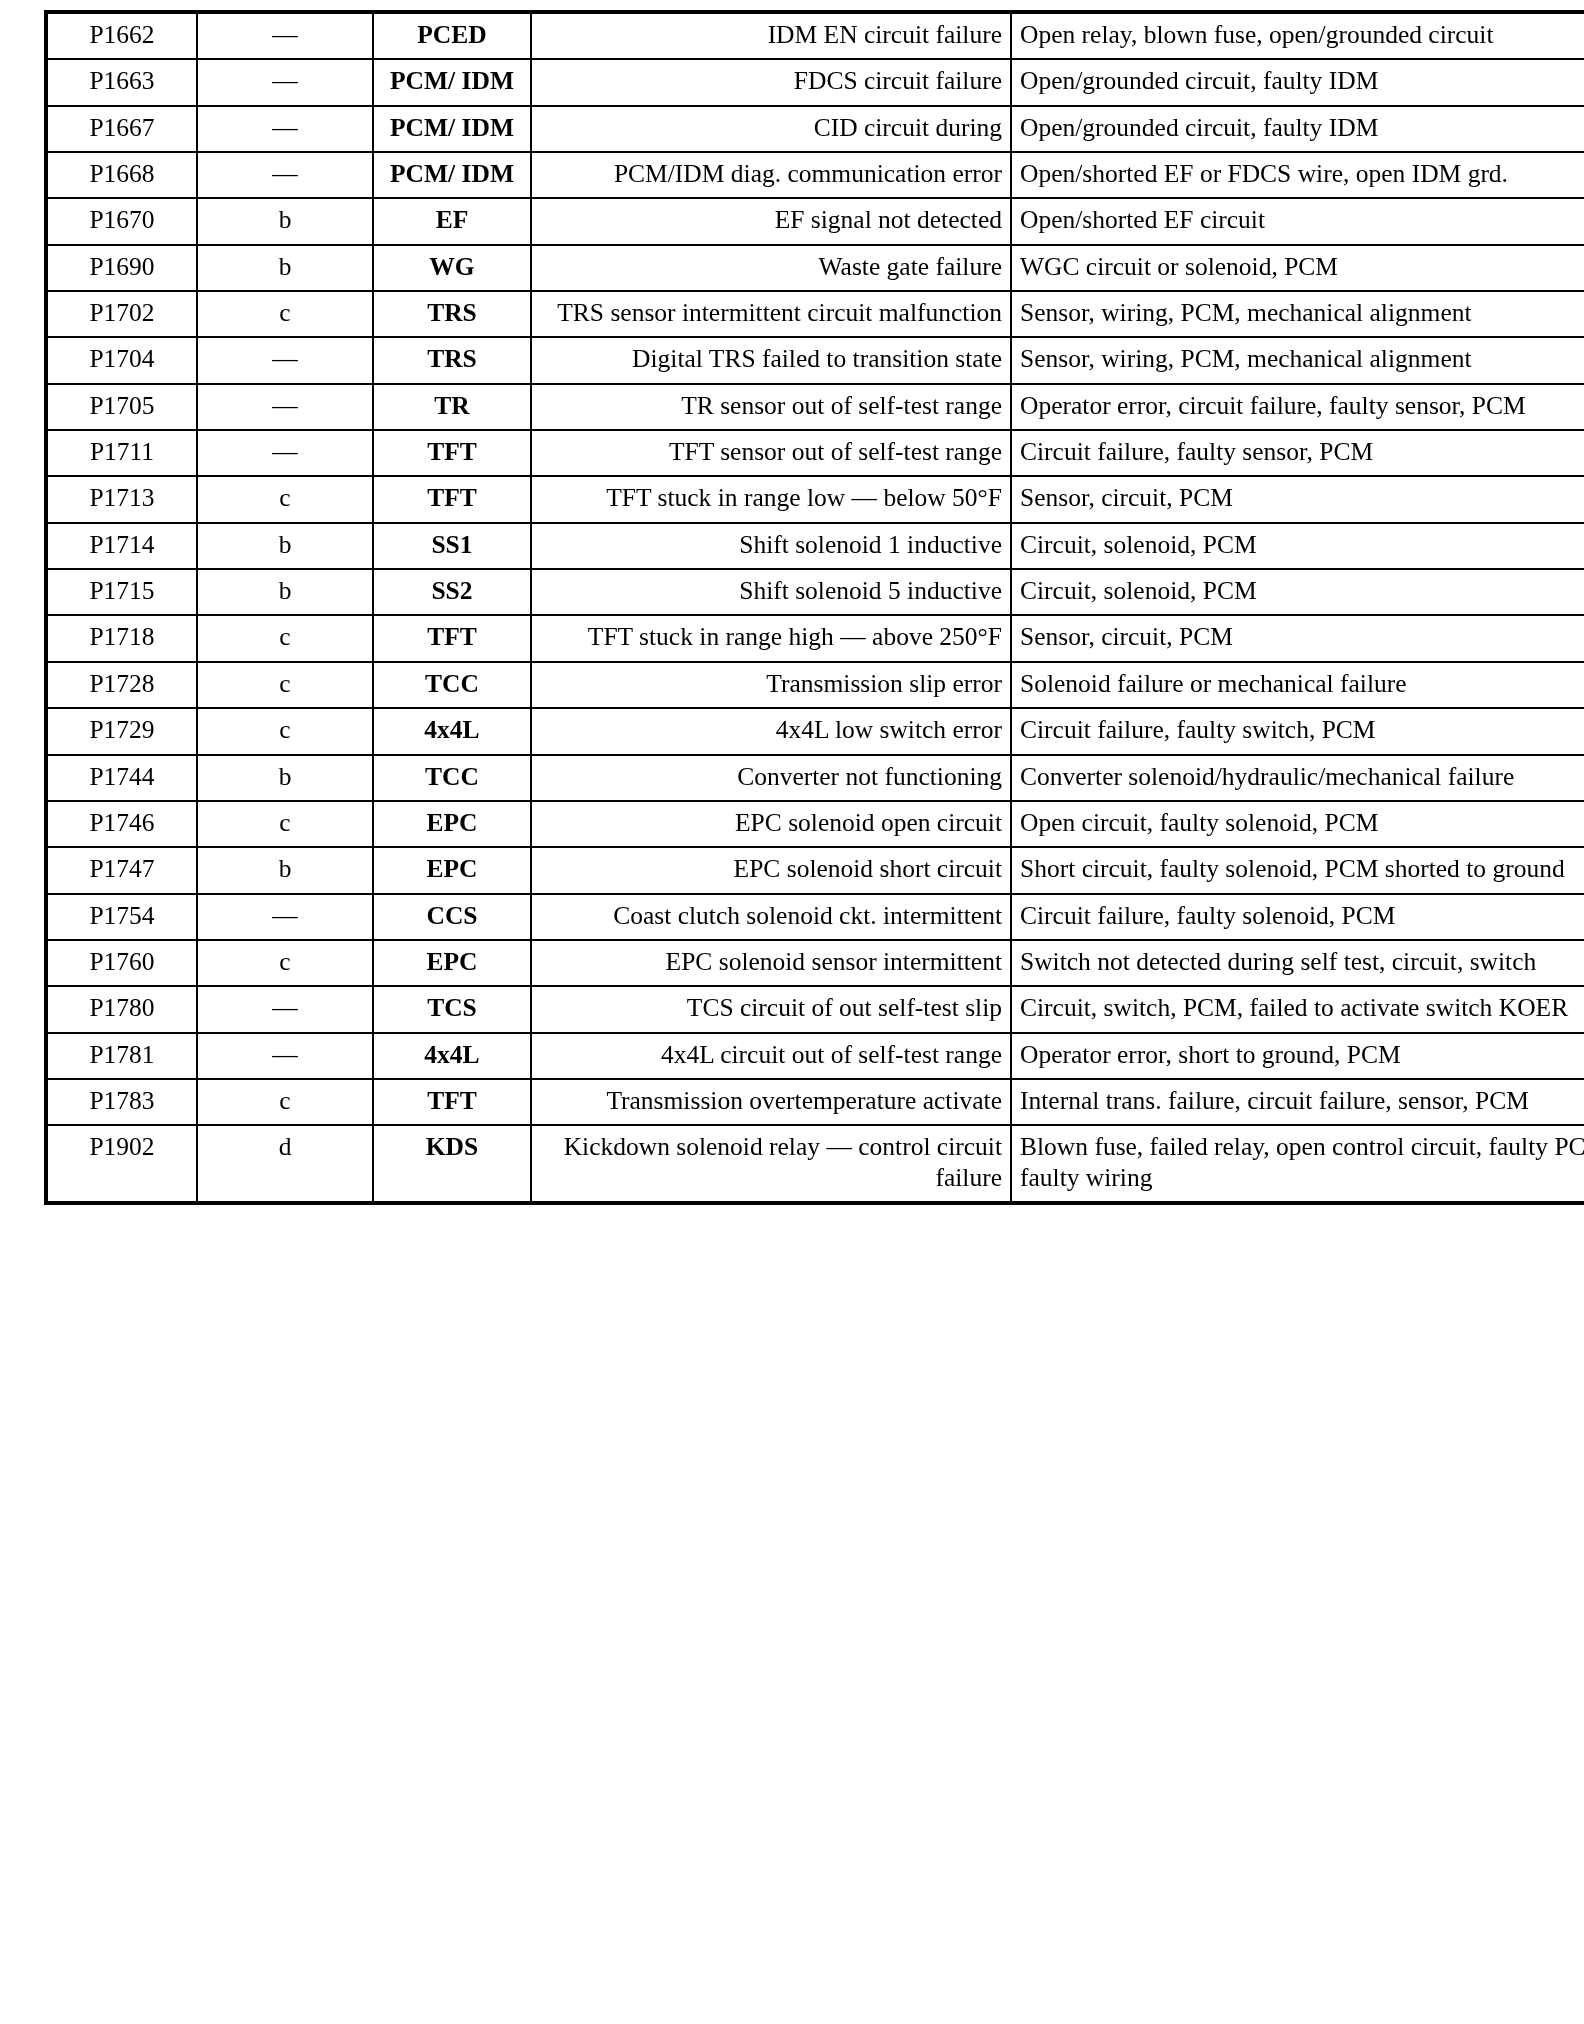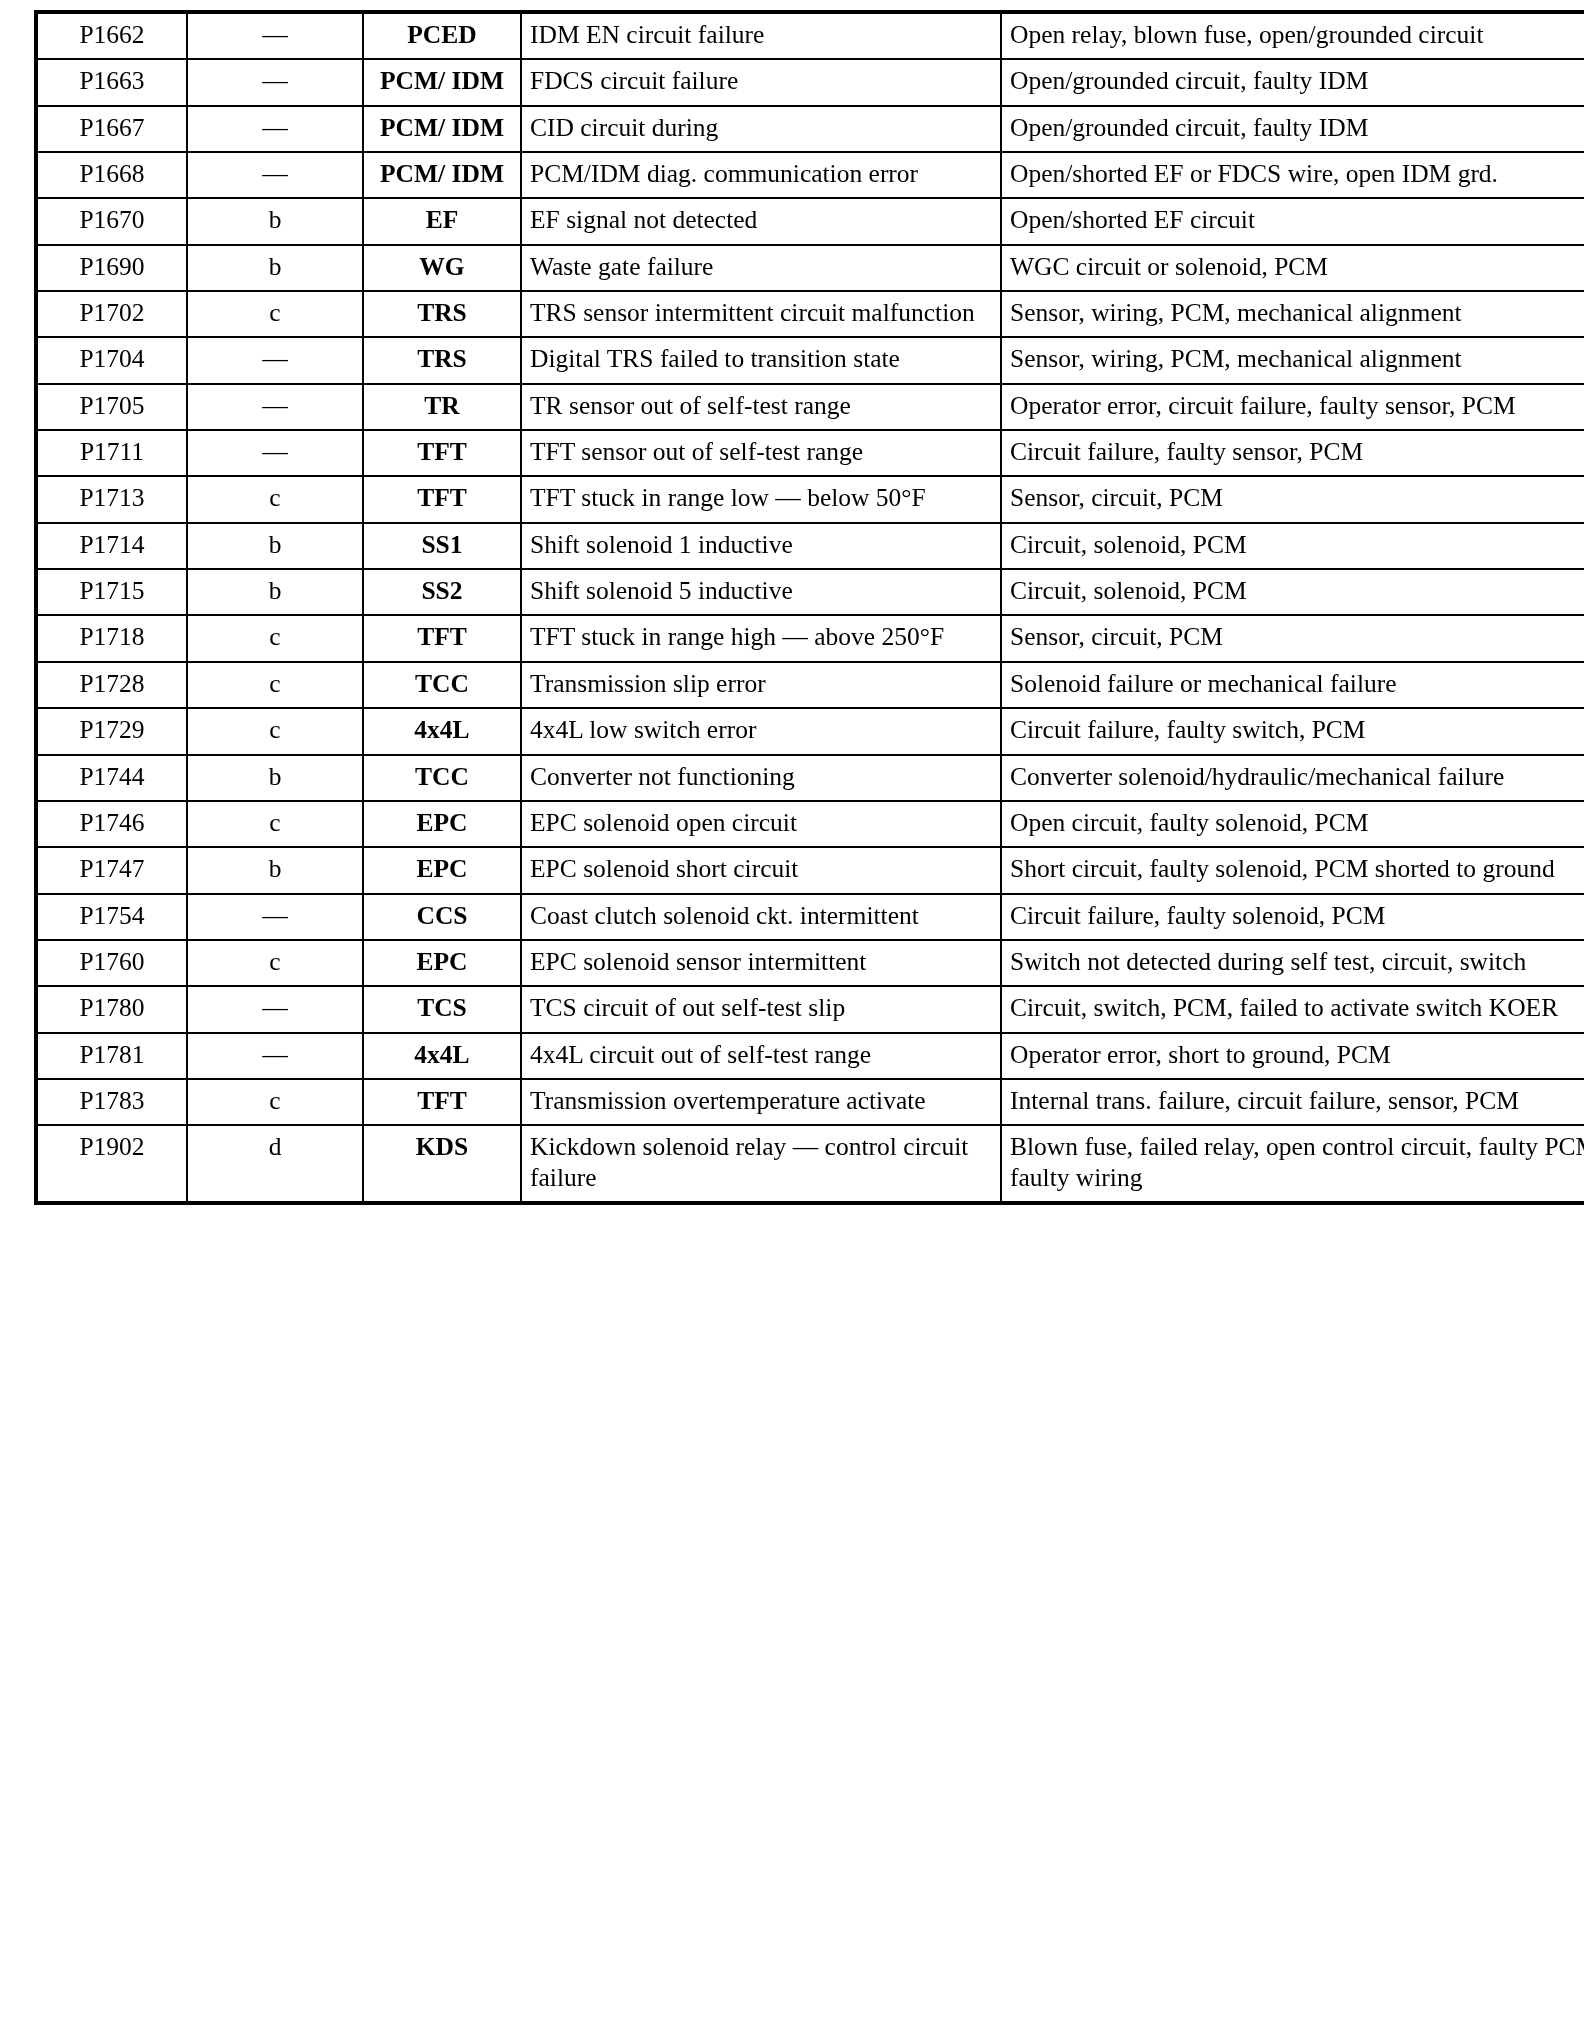--- a/index.html
+++ b/index.html
@@ -10,21 +10,21 @@
   body {
     width: 1584px;
     height: 2024px;
     font-family: "Liberation Serif", serif;
     color: #000000;
   }
   .page {
     box-sizing: border-box;
     width: 1584px;
     height: 2024px;
-    padding: 10px 22px 10px 34px;
+    padding: 10px 22px 10px 44px;
   }
   table.dtc {
     border-collapse: collapse;
     width: 1532px;
     table-layout: fixed;
     border: 4px solid #000;
   }
   table.dtc td {
     border: 2px solid #000;
     padding: 6px 8px 8px 8px;
@@ -41,21 +41,21 @@
     width: 158px;
     text-align: center;
   }
   td.c-sys {
     width: 140px;
     text-align: center;
     font-weight: bold;
   }
   td.c-desc {
     width: 462px;
-    text-align: left;
+    text-align: right;
     margin-top: 24px;
   }
   td.c-cause {
     width: 600px;
     text-align: left;
   }
 </style>
 </head>
 <body>
 

